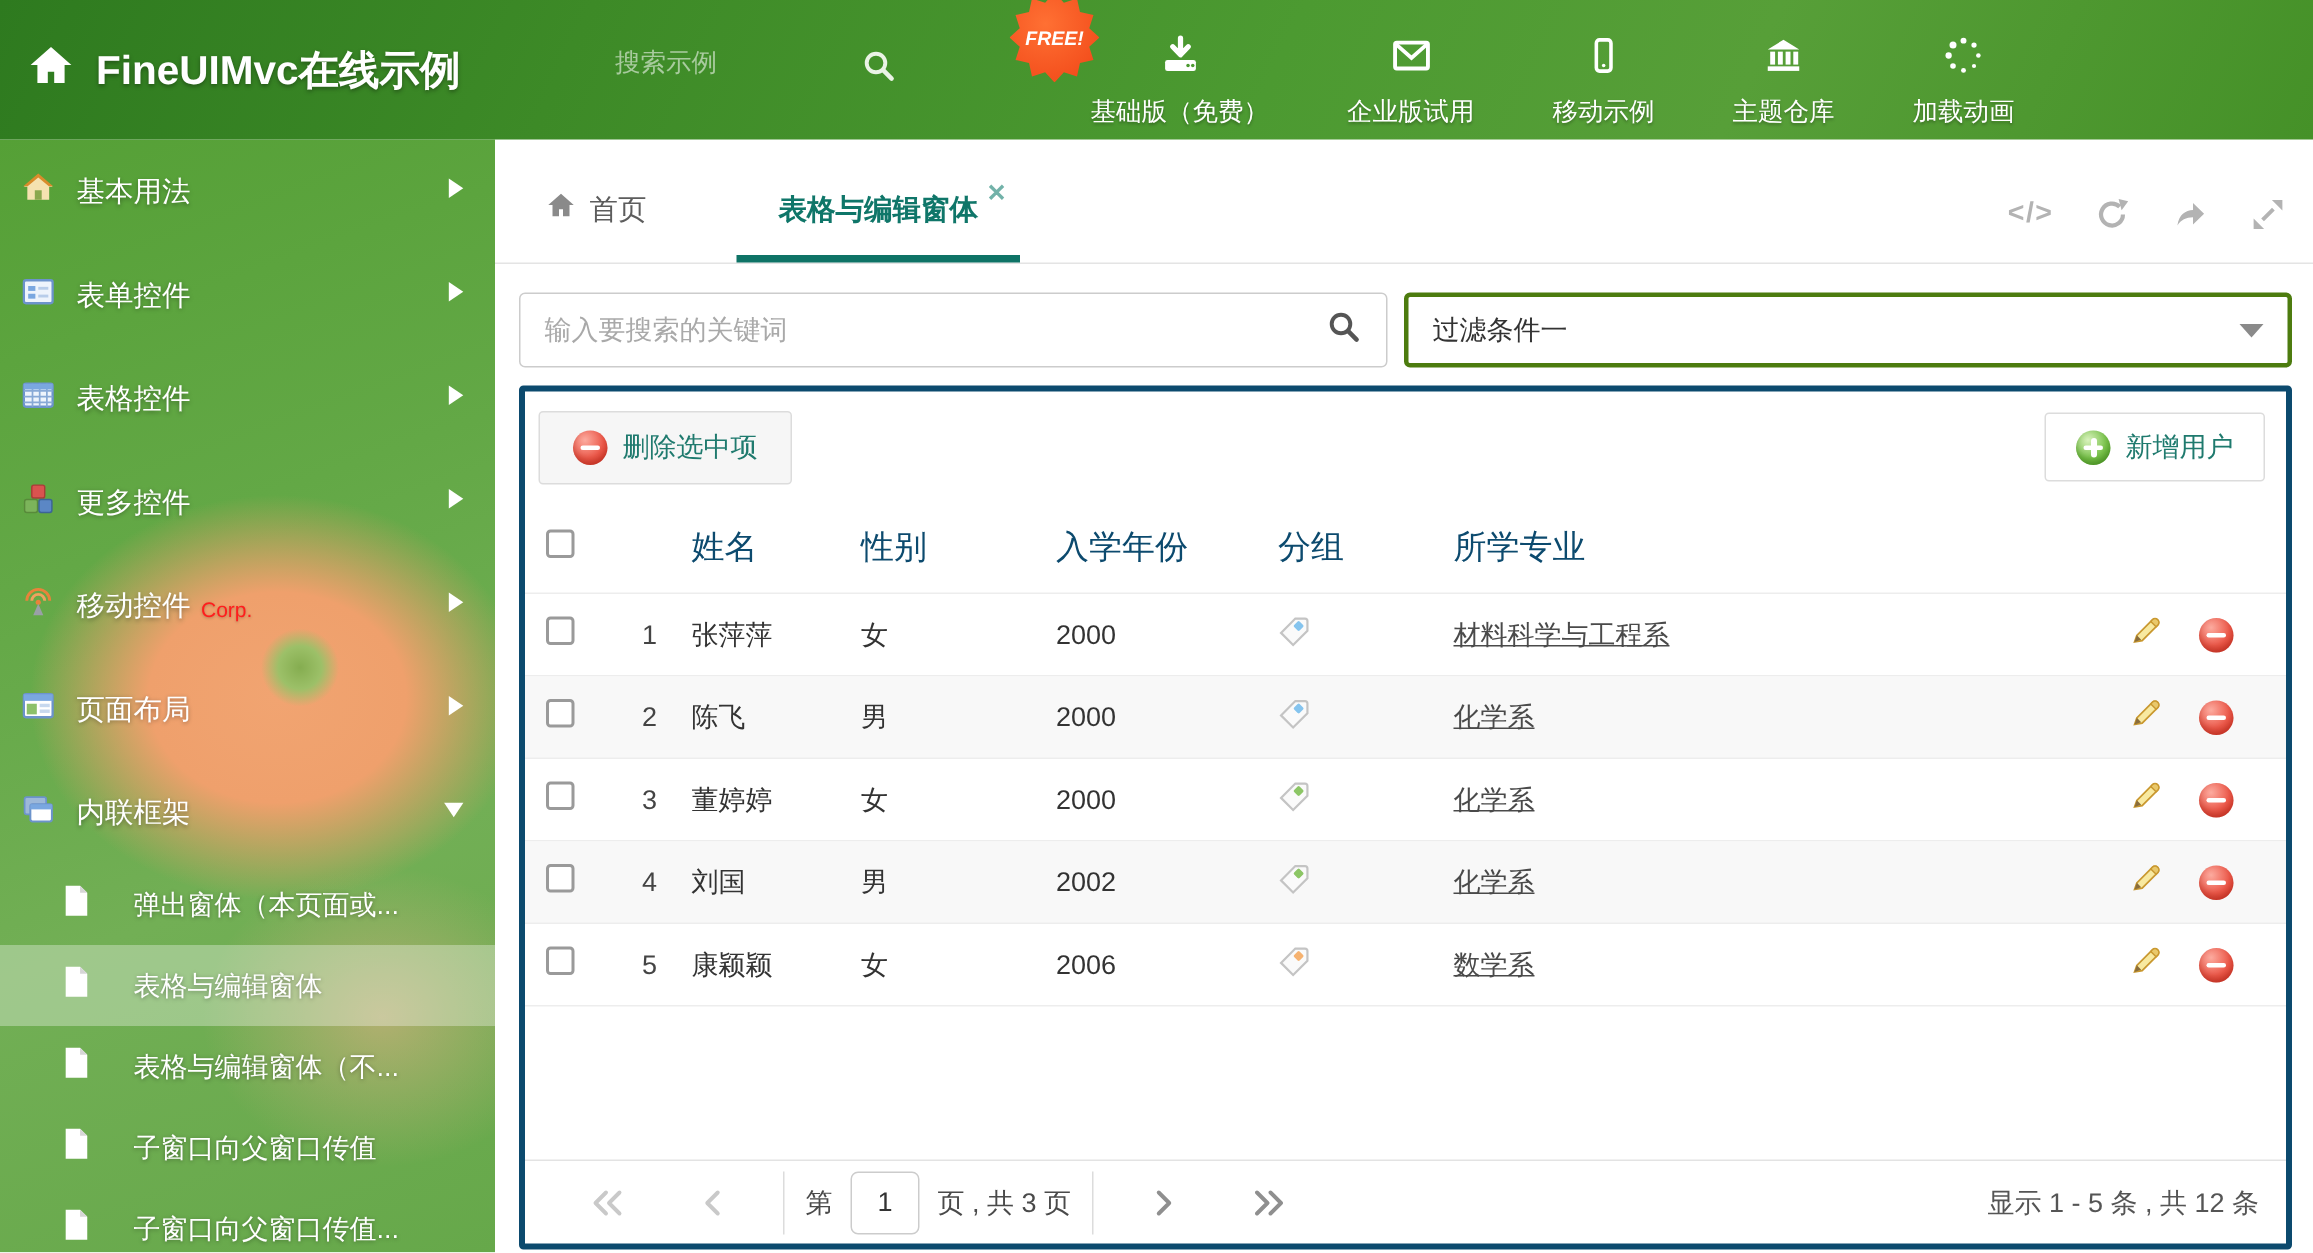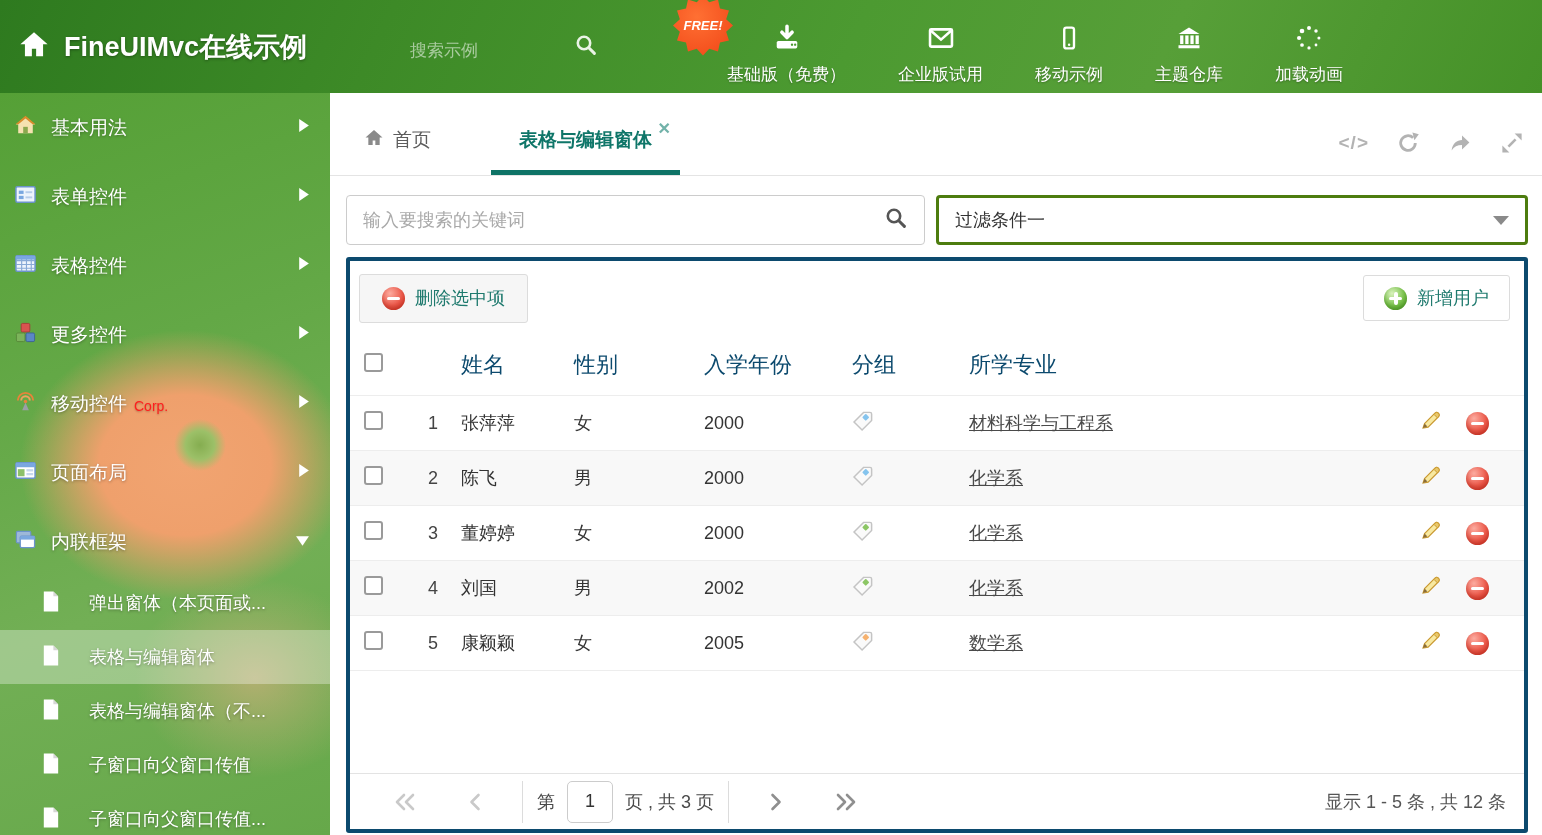--- a/index.html
+++ b/index.html
@@ -7,21 +7,21 @@
 .screen { position: relative; width: 1542px; height: 835px; overflow: hidden; background: #fff; }
 
 
 .app-header{
   position:absolute; top:0; left:0; width:1542px; height:93px; color:#fff;
   background:linear-gradient(115deg,#2e7a1f 0%, #3d8a27 25%, #4c9a31 55%, #579f38 75%, #459128 100%);
   display:flex; align-items:center; z-index:5;
 }
 .brand{ display:flex; align-items:center; gap:14px; padding-left:18px; width:400px; cursor:pointer;}
 .brand .logo-title{ font-size:27px; font-weight:bold; text-shadow:0 1px 3px rgba(0,0,0,.35); white-space:nowrap;}
-.hsearch{ display:flex; align-items:flex-end; width:225px; margin-left:10px;}
+.hsearch{ display:flex; align-items:flex-start; width:225px; margin-left:10px;}
 .hsearch input{ background:transparent; border:none; outline:none; color:#fff; font-size:17px; width:150px; font-family:"Liberation Sans",sans-serif;}
 .hsearch input::placeholder{ color:rgba(255,255,255,.55);}
 .hsearch .sicon{ margin-left:14px; color:#eaf3e6; }
 .hnav{ display:flex; align-items:flex-start; gap:0; margin-left:66px; }
 .hnav-item{ position:relative; display:flex; flex-direction:column; align-items:center; gap:7px; padding:16px 26px 0 26px; cursor:pointer; }
 .hnav-item .hlabel{ font-size:17px; text-shadow:0 1px 2px rgba(0,0,0,.3); white-space:nowrap;}
 .free-badge{
   position:absolute; left:-28px; top:-12px; width:60px; height:60px;
   background:radial-gradient(circle at 40% 35%, #ff7033, #f4511e 70%, #e8430f);
   color:#fff; font-weight:bold; font-size:13px; font-style:italic;
@@ -489,21 +489,21 @@
               </svg></span>
           <span class="circle-minus"></span>
         </div>
       </div>
 
       <div class="trow tbody-row">
         <div class="c-check"><span class="checkbox"></span></div>
         <div class="c-idx">5</div>
         <div class="c-name">康颖颖</div>
         <div class="c-gender">女</div>
-        <div class="c-year">2005</div>
+        <div class="c-year">2006</div>
         <div class="c-group tagcell" data-color="orange">
           <span class="tag-icon"><svg width="22" height="22" viewBox="0 0 24 24">
                 <path d="M12.6 2.6 h7 a1.8 1.8 0 0 1 1.8 1.8 v7 L11 21.8 2.2 13 Z" fill="#fafafa" stroke="#c4c4c4" stroke-width="1.6"></path>
                 <rect class="tag-fill" x="12.2" y="5.2" width="5.6" height="5.6" rx="1" transform="rotate(45 15 8)"></rect>
               </svg></span>
         </div>
         <div class="c-major"><a>数学系</a></div>
         <div class="c-actions">
           <span><svg width="23" height="23" viewBox="0 0 24 24">
                 <path d="M4.2 19.8 l1.6-4.6 L16.6 4.4 a2.6 2.6 0 0 1 3.7 3.7 L9.5 18.9 Z" fill="#f8e9a0" stroke="#c9982f" stroke-width="1.2"></path>

